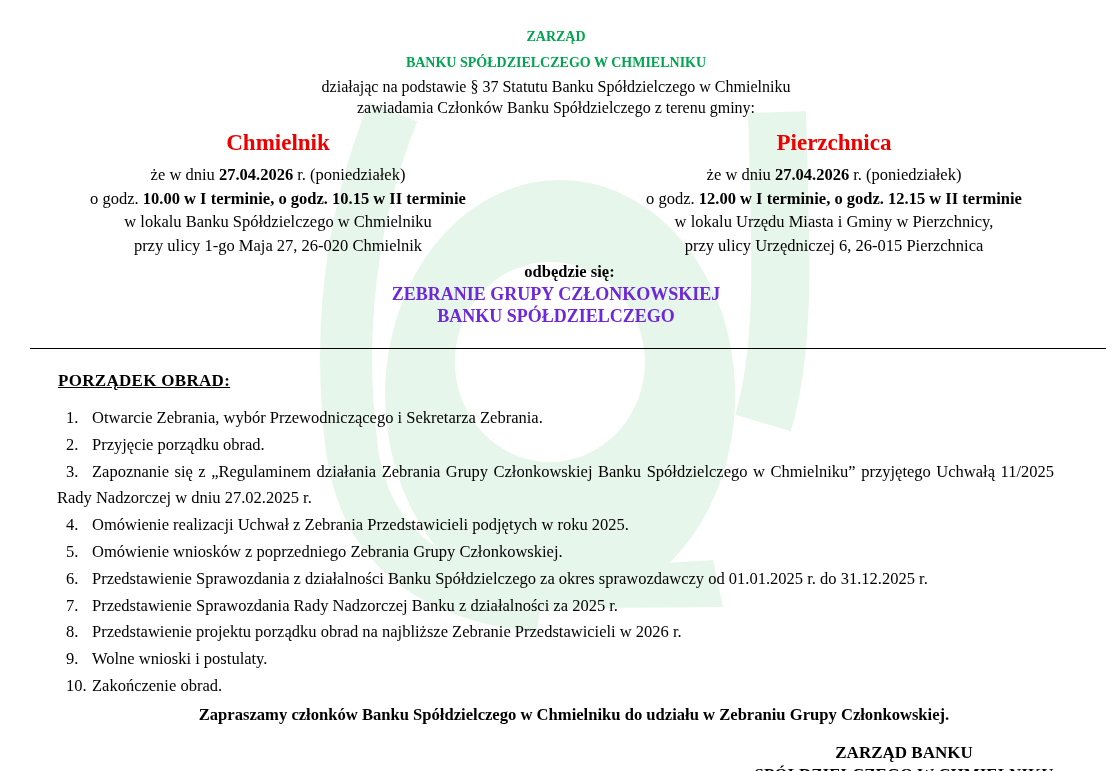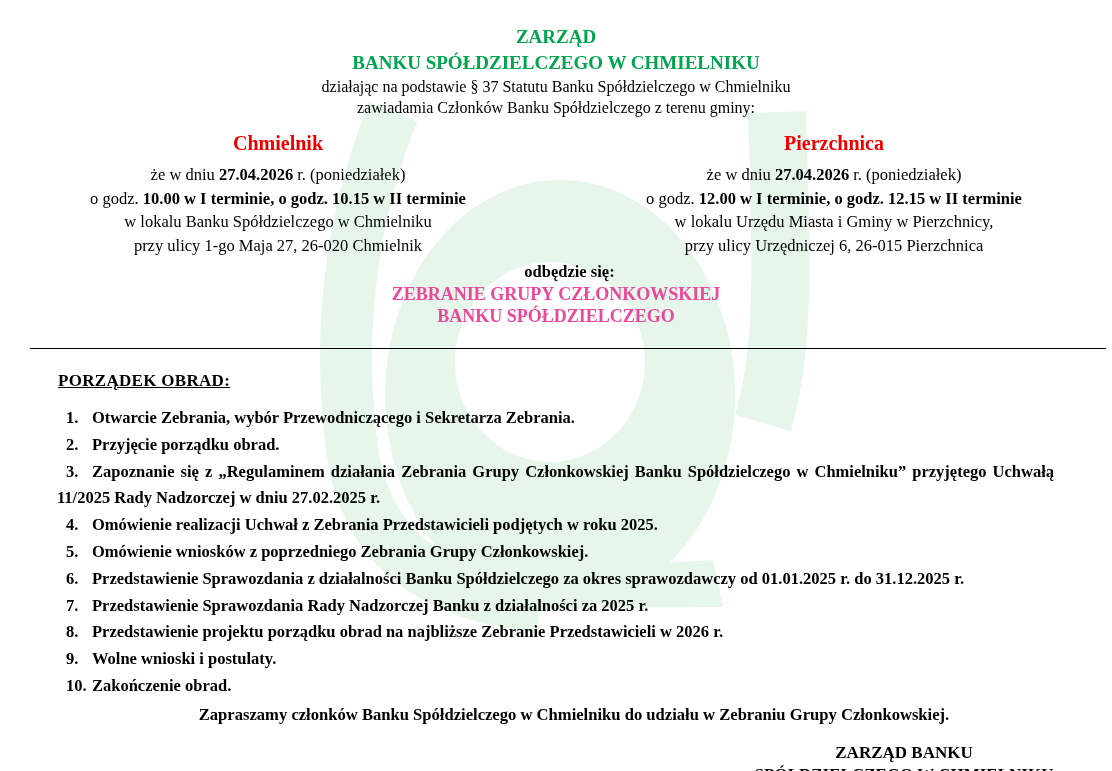--- a/index.html
+++ b/index.html
@@ -14,39 +14,39 @@
   .watermark {
     position: absolute; left: 0; top: 0; width: 1112px; height: 771px;
     z-index: 0; pointer-events: none;
   }
   .page {
     position: relative; z-index: 1;
     width: 1112px; height: 771px;
     padding-top: 24px;
   }
   .center { text-align: center; }
-  .green-head { color: #00A54F; font-weight: bold; font-size: 19px; line-height: 26px; }
+  .green-head { color: #00A54F; font-weight: bold; font-size: 14px; line-height: 26px; }
   .black-head { font-weight: normal; font-size: 16px; line-height: 21px; }
   .columns { display: flex; margin-top: 12px; }
   .col { width: 50%; text-align: center; padding: 0 14px; }
-  .city { color: #EE0000; font-weight: bold; font-size: 20px; line-height: 26px; margin-bottom: 7px; }
+  .city { color: #EE0000; font-weight: bold; font-size: 23px; line-height: 26px; margin-bottom: 7px; }
   .col-line { font-size: 16.5px; line-height: 23.5px; }
   .intro-line { font-weight: bold; font-size: 16.5px; line-height: 23px; margin-top: 3px; margin-left: 27px; }
-  .red-title { color: #ec4899; font-weight: bold; font-size: 18px; line-height: 22px; }
+  .red-title { color: #6d28d9; font-weight: bold; font-size: 18px; line-height: 22px; }
   .rule {
     border: none; border-top: 1.6px solid #000;
     margin: 21px 6px 0 30px;
   }
   .agenda-heading {
     margin: 22px 0 0 58px;
     font-weight: bold; font-size: 17px; text-decoration: underline;
     letter-spacing: 0.3px;
   }
   .agenda { margin: 14px 58px 0 57px; }
-  .agenda-item { font-size: 16.5px; line-height: 26.8px; text-align: justify; font-weight: bold; }
+  .agenda-item { font-size: 16.5px; line-height: 26.8px; text-align: justify; }
   .agenda-item .num { display: inline-block; min-width: 26px; margin-left: 9px; text-align: left; }
   .closing { margin: 1px 0 0 36px; font-weight: bold; font-size: 16.6px; line-height: 27px; text-align: center; }
   .signature {
     width: 340px; margin: 14px 38px 0 auto;
     text-align: center; font-weight: bold; font-size: 17px; line-height: 22px;
   }
 </style>
 </head>
 <body>
 

